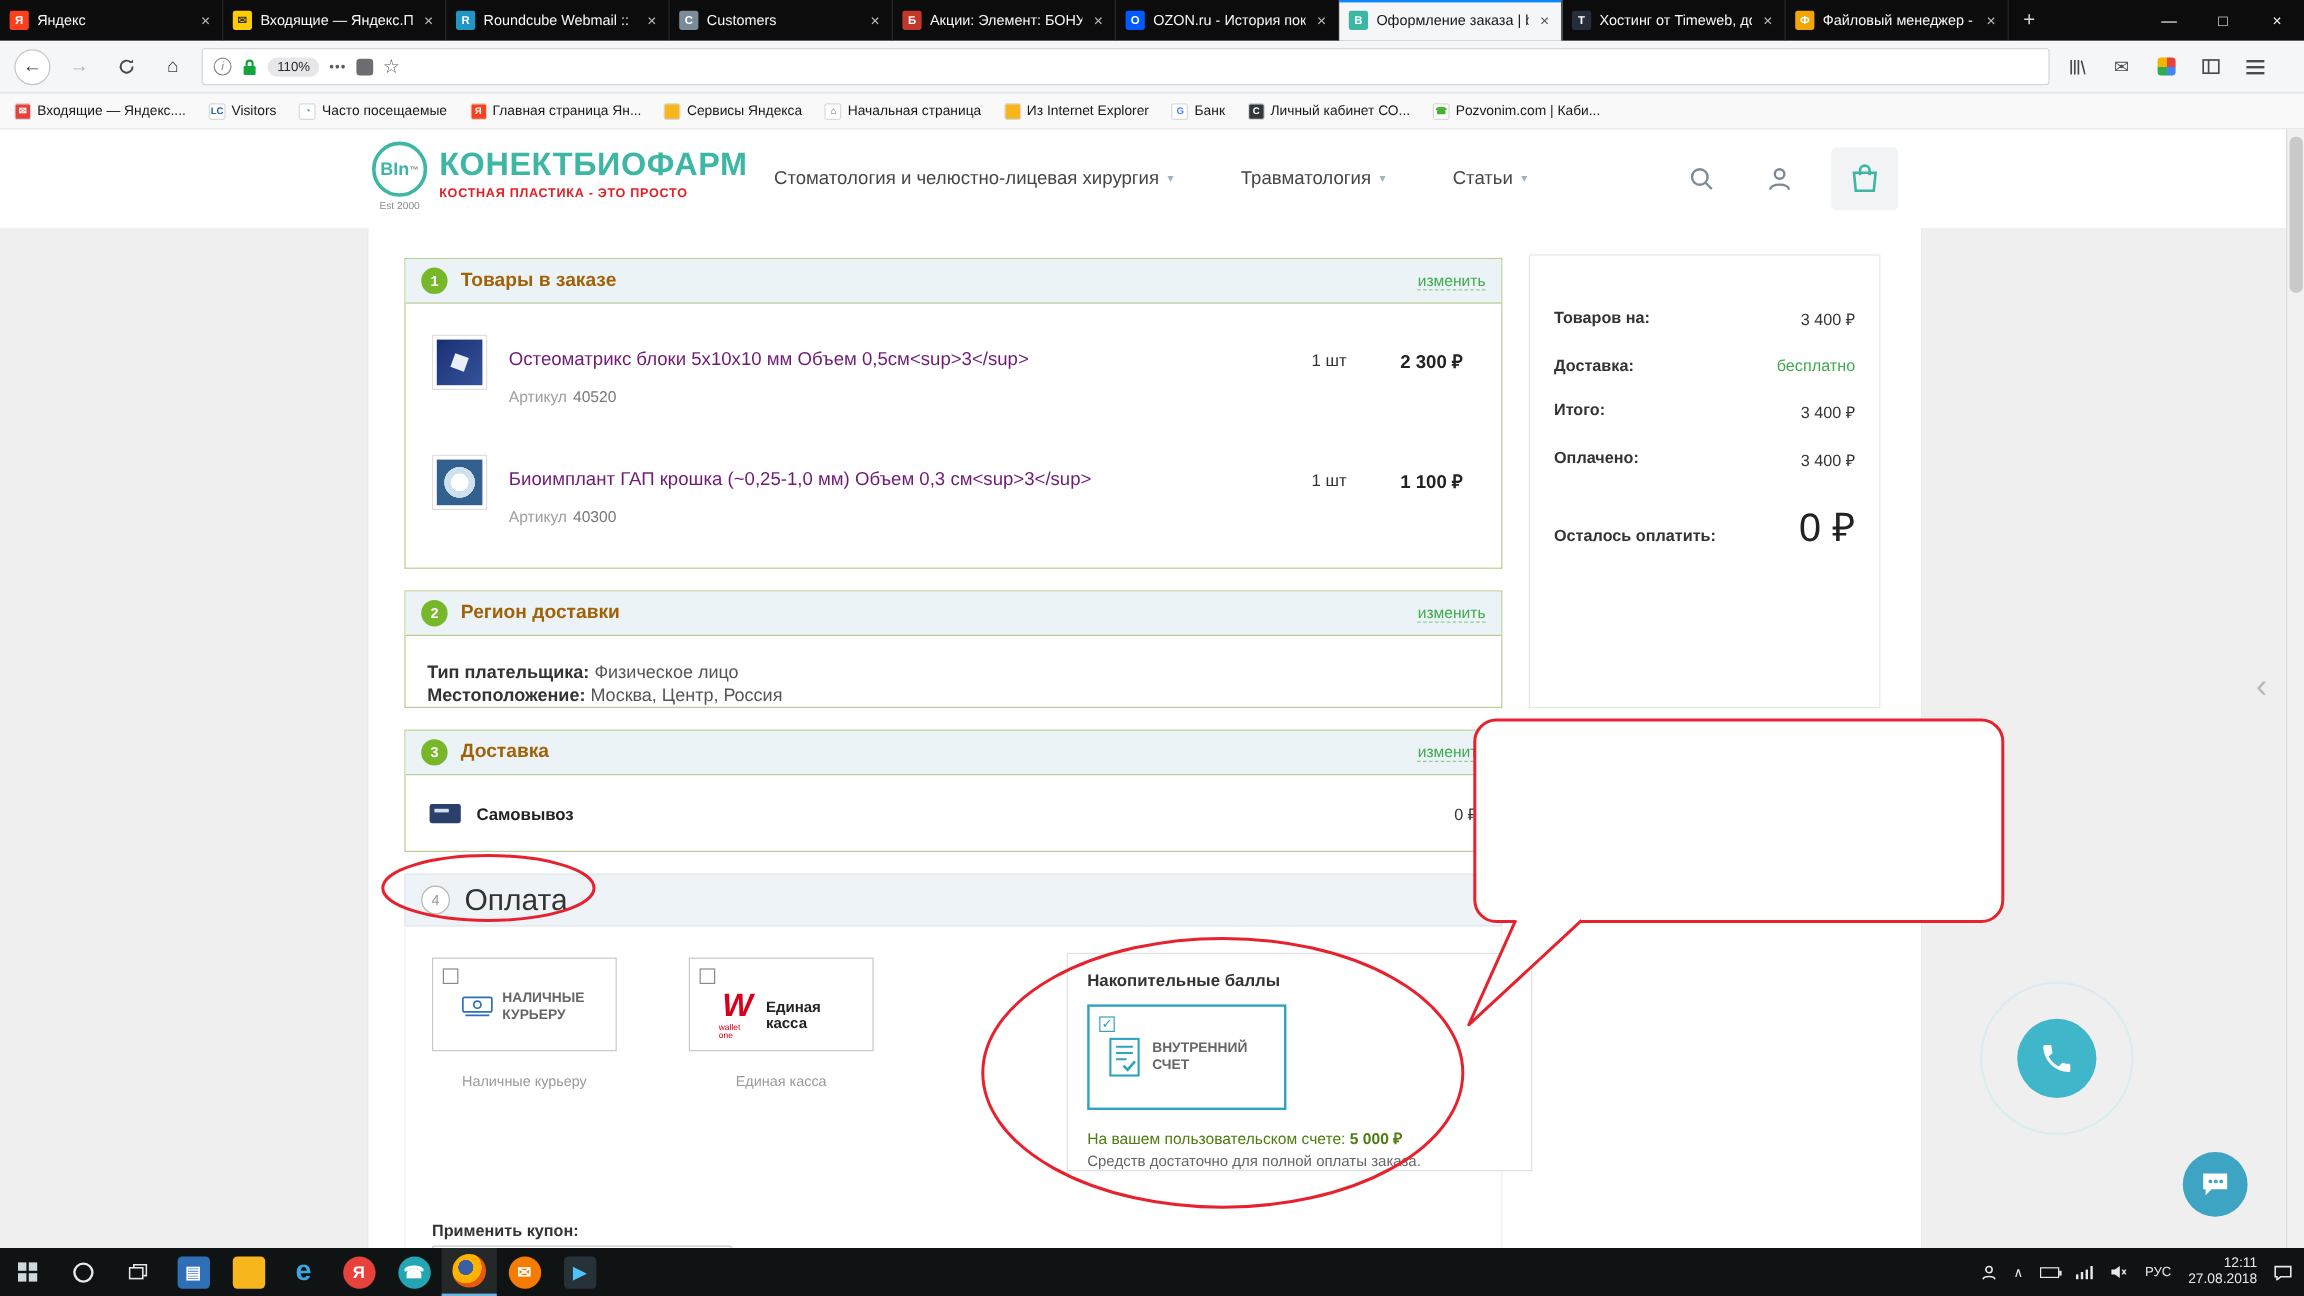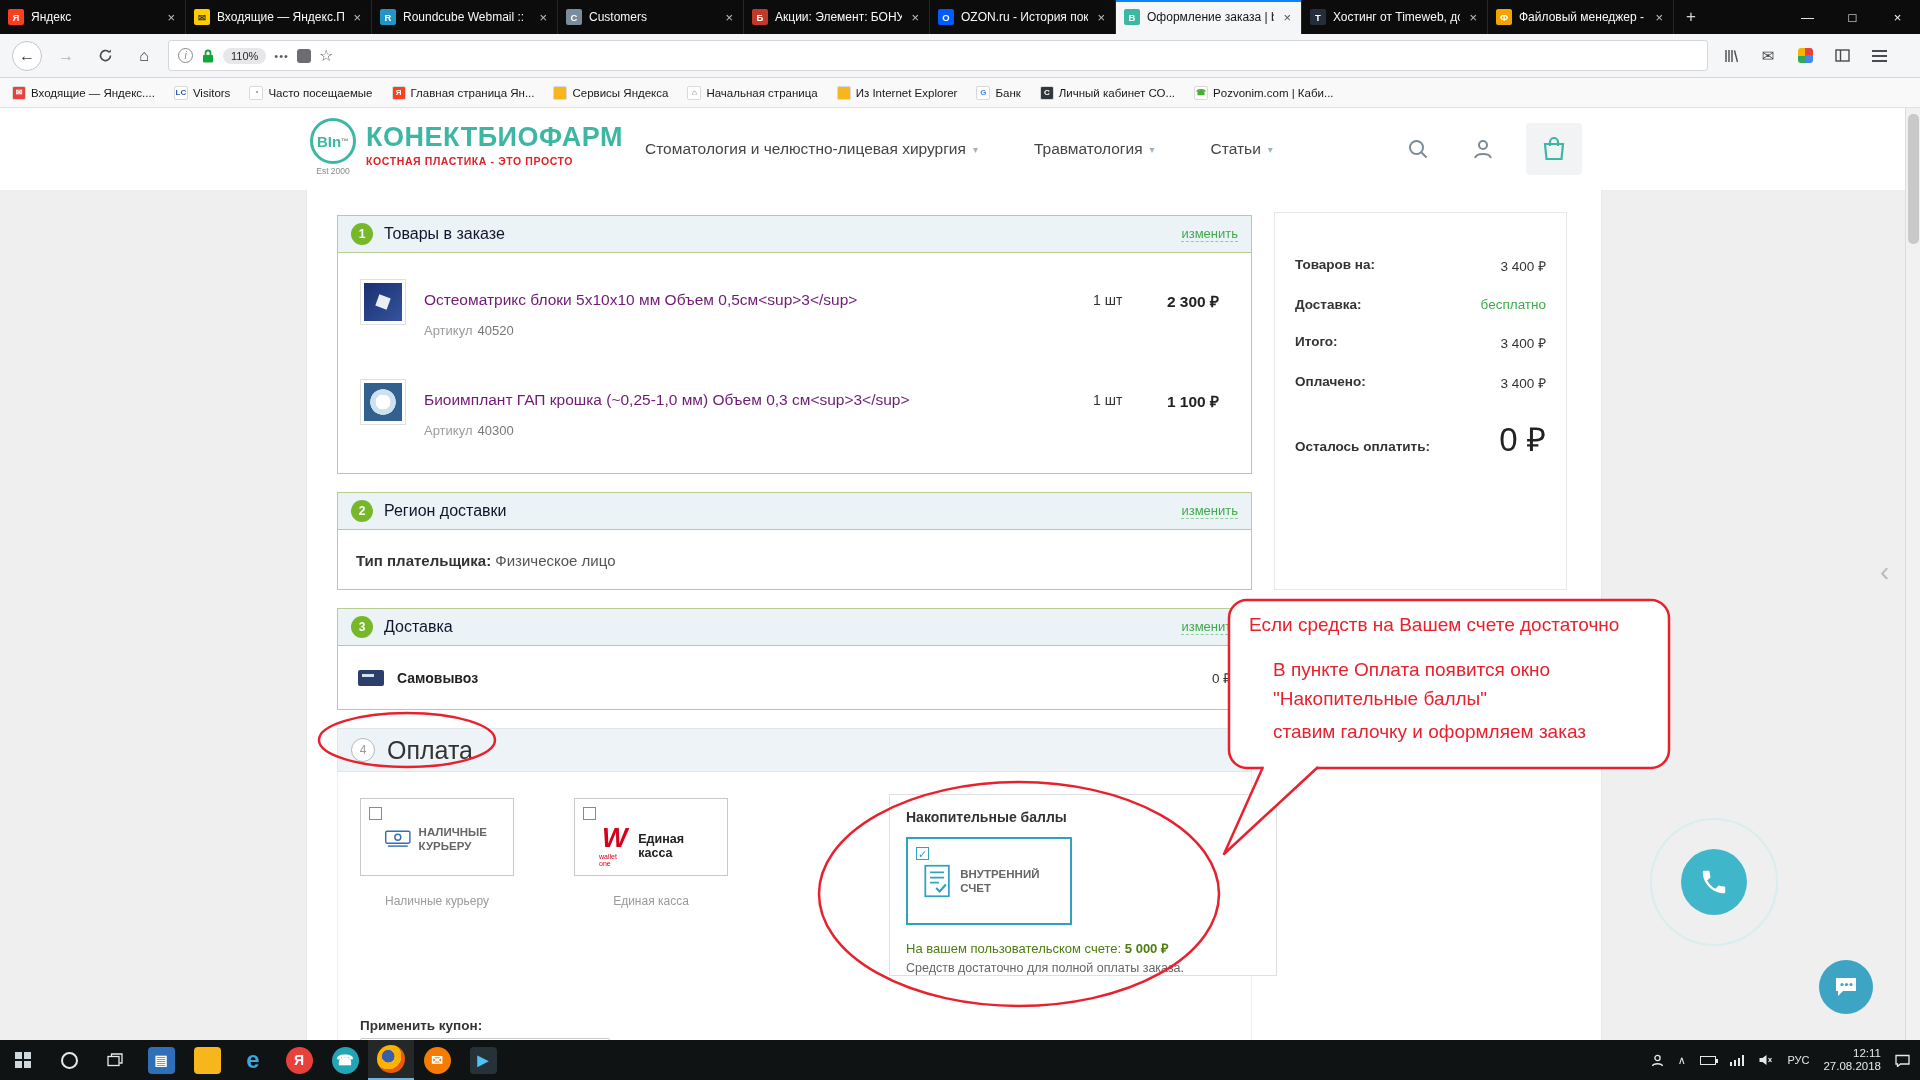--- a/index.html
+++ b/index.html
@@ -55,21 +55,21 @@
   .cart-box{position:absolute;left:1526px;top:15px;width:56px;height:52px;background:#f1f3f5;border-radius:4px;display:flex;align-items:center;justify-content:center;}
 
   .page-area{position:absolute;top:82px;left:0;right:15px;bottom:0;background:#efefef;}
   .content-card{position:absolute;left:306px;top:0;width:1296px;height:100%;background:#fff;border-left:1px solid #e8e8e8;border-right:1px solid #e8e8e8;}
 
   
   .checkout{position:absolute;left:337px;top:107px;width:915px;}
   .sec{border:1px solid #b9cd92;background:#fff;margin-bottom:18px;}
   .sec-h{height:37px;background:#ecf3f7;border-bottom:1px solid #b9cd92;display:flex;align-items:center;gap:11px;padding:0 13px;}
   .step{width:22px;height:22px;border-radius:50%;background:#76b82a;color:#fff;font-size:12px;font-weight:bold;display:flex;align-items:center;justify-content:center;flex:none;}
-  .sec-title{font-size:16px;font-weight:normal;color:#0f172a;}
+  .sec-title{font-size:16px;font-weight:bold;color:#a16207;}
   .edit{margin-left:auto;font-size:13px;color:#3faa4c;border-bottom:1px dashed #8fcc9a;cursor:pointer;}
   .sec-body1{padding:12px 0 8px 0;}
   .prod{position:relative;height:100px;}
   .prod-thumb{position:absolute;left:22px;top:14px;width:46px;height:46px;border:1px solid #e0e0e0;display:flex;align-items:center;justify-content:center;}
   .thumb-img1{width:38px;height:38px;background:linear-gradient(135deg,#1b2f72,#34549c);position:relative;}
   .thumb-img1::after{content:"";position:absolute;left:13px;top:13px;width:12px;height:12px;background:#e9eef7;transform:rotate(20deg);}
   .thumb-img2{width:38px;height:38px;background:#33618f;position:relative;}
   .thumb-img2::after{content:"";position:absolute;left:6px;top:6px;width:26px;height:26px;border-radius:50%;background:radial-gradient(circle,#ffffff 0 40%,#cfe0ee 41% 70%,transparent 71%);}
   .prod-title{position:absolute;left:86px;top:26px;font-size:15.5px;color:#701a75;cursor:pointer;max-width:560px;}
   .prod-sku{position:absolute;left:86px;top:58px;font-size:13px;color:#9c9c9c;}
@@ -387,20 +387,21 @@
       </div>
 
       <div class="sec">
         <div class="sec-h">
           <span class="step">2</span>
           <span class="sec-title">Регион доставки</span>
           <span class="edit">изменить</span>
         </div>
         <div class="sec-body2">
           <div><b>Тип плательщика:</b> <span>Физическое лицо</span></div>
+          <div><b>Местоположение:</b> <span>Москва, Центр, Россия</span></div>
         </div>
       </div>
 
       <div class="sec">
         <div class="sec-h">
           <span class="step">3</span>
           <span class="sec-title">Доставка</span>
           <span class="edit">изменить</span>
         </div>
         <div class="sec-body3">
@@ -487,26 +488,20 @@
       </div>
     </div>
 
     <svg class="overlay" width="1920" height="932">
       <ellipse cx="407" cy="632" rx="88" ry="27" fill="none" stroke="#e8212e" stroke-width="2.5"></ellipse>
       <ellipse cx="1019" cy="786" rx="200" ry="112" fill="none" stroke="#e8212e" stroke-width="2.5"></ellipse>
       <rect x="1229" y="492" width="440" height="168" rx="18" fill="#ffffff" stroke="#e8212e" stroke-width="2.5"></rect>
       <rect x="1264" y="656" width="53" height="6" fill="#ffffff"></rect>
       <path d="M1318,659 L1224,746 L1263,659" fill="#ffffff" stroke="#e8212e" stroke-width="2.5" stroke-linejoin="round"></path>
     </svg>
-    <div class="bubble-text">
-      <div class="bl bl1">Если средств на Вашем счете достаточно</div>
-      <div class="bl bl2">В пункте Оплата появится окно</div>
-      <div class="bl bl3">"Накопительные баллы"</div>
-      <div class="bl bl4">ставим галочку и оформляем заказ</div>
-    </div>
 
     <div class="phone-ring"></div>
     <div class="phone-btn">
       <svg width="30" height="30" viewBox="0 0 24 24">
           <path d="M6.6 10.8c1.4 2.8 3.8 5.1 6.6 6.6l2.2-2.2c.3-.3.7-.4 1-.2 1.2.4 2.5.6 3.6.6.6 0 1 .4 1 1V20c0 .6-.4 1-1 1C10.8 21 3 13.2 3 4c0-.6.4-1 1-1h3.5c.6 0 1 .4 1 1 0 1.2.2 2.4.6 3.6.1.4 0 .8-.2 1l-2.3 2.2z" fill="#ffffff"></path>
         </svg>
     </div>
     <div class="chat-btn">
       <svg width="26" height="24" viewBox="0 0 26 24">
           <path d="M3 3h20v13H10l-5 5v-5H3z" fill="#ffffff"></path>

